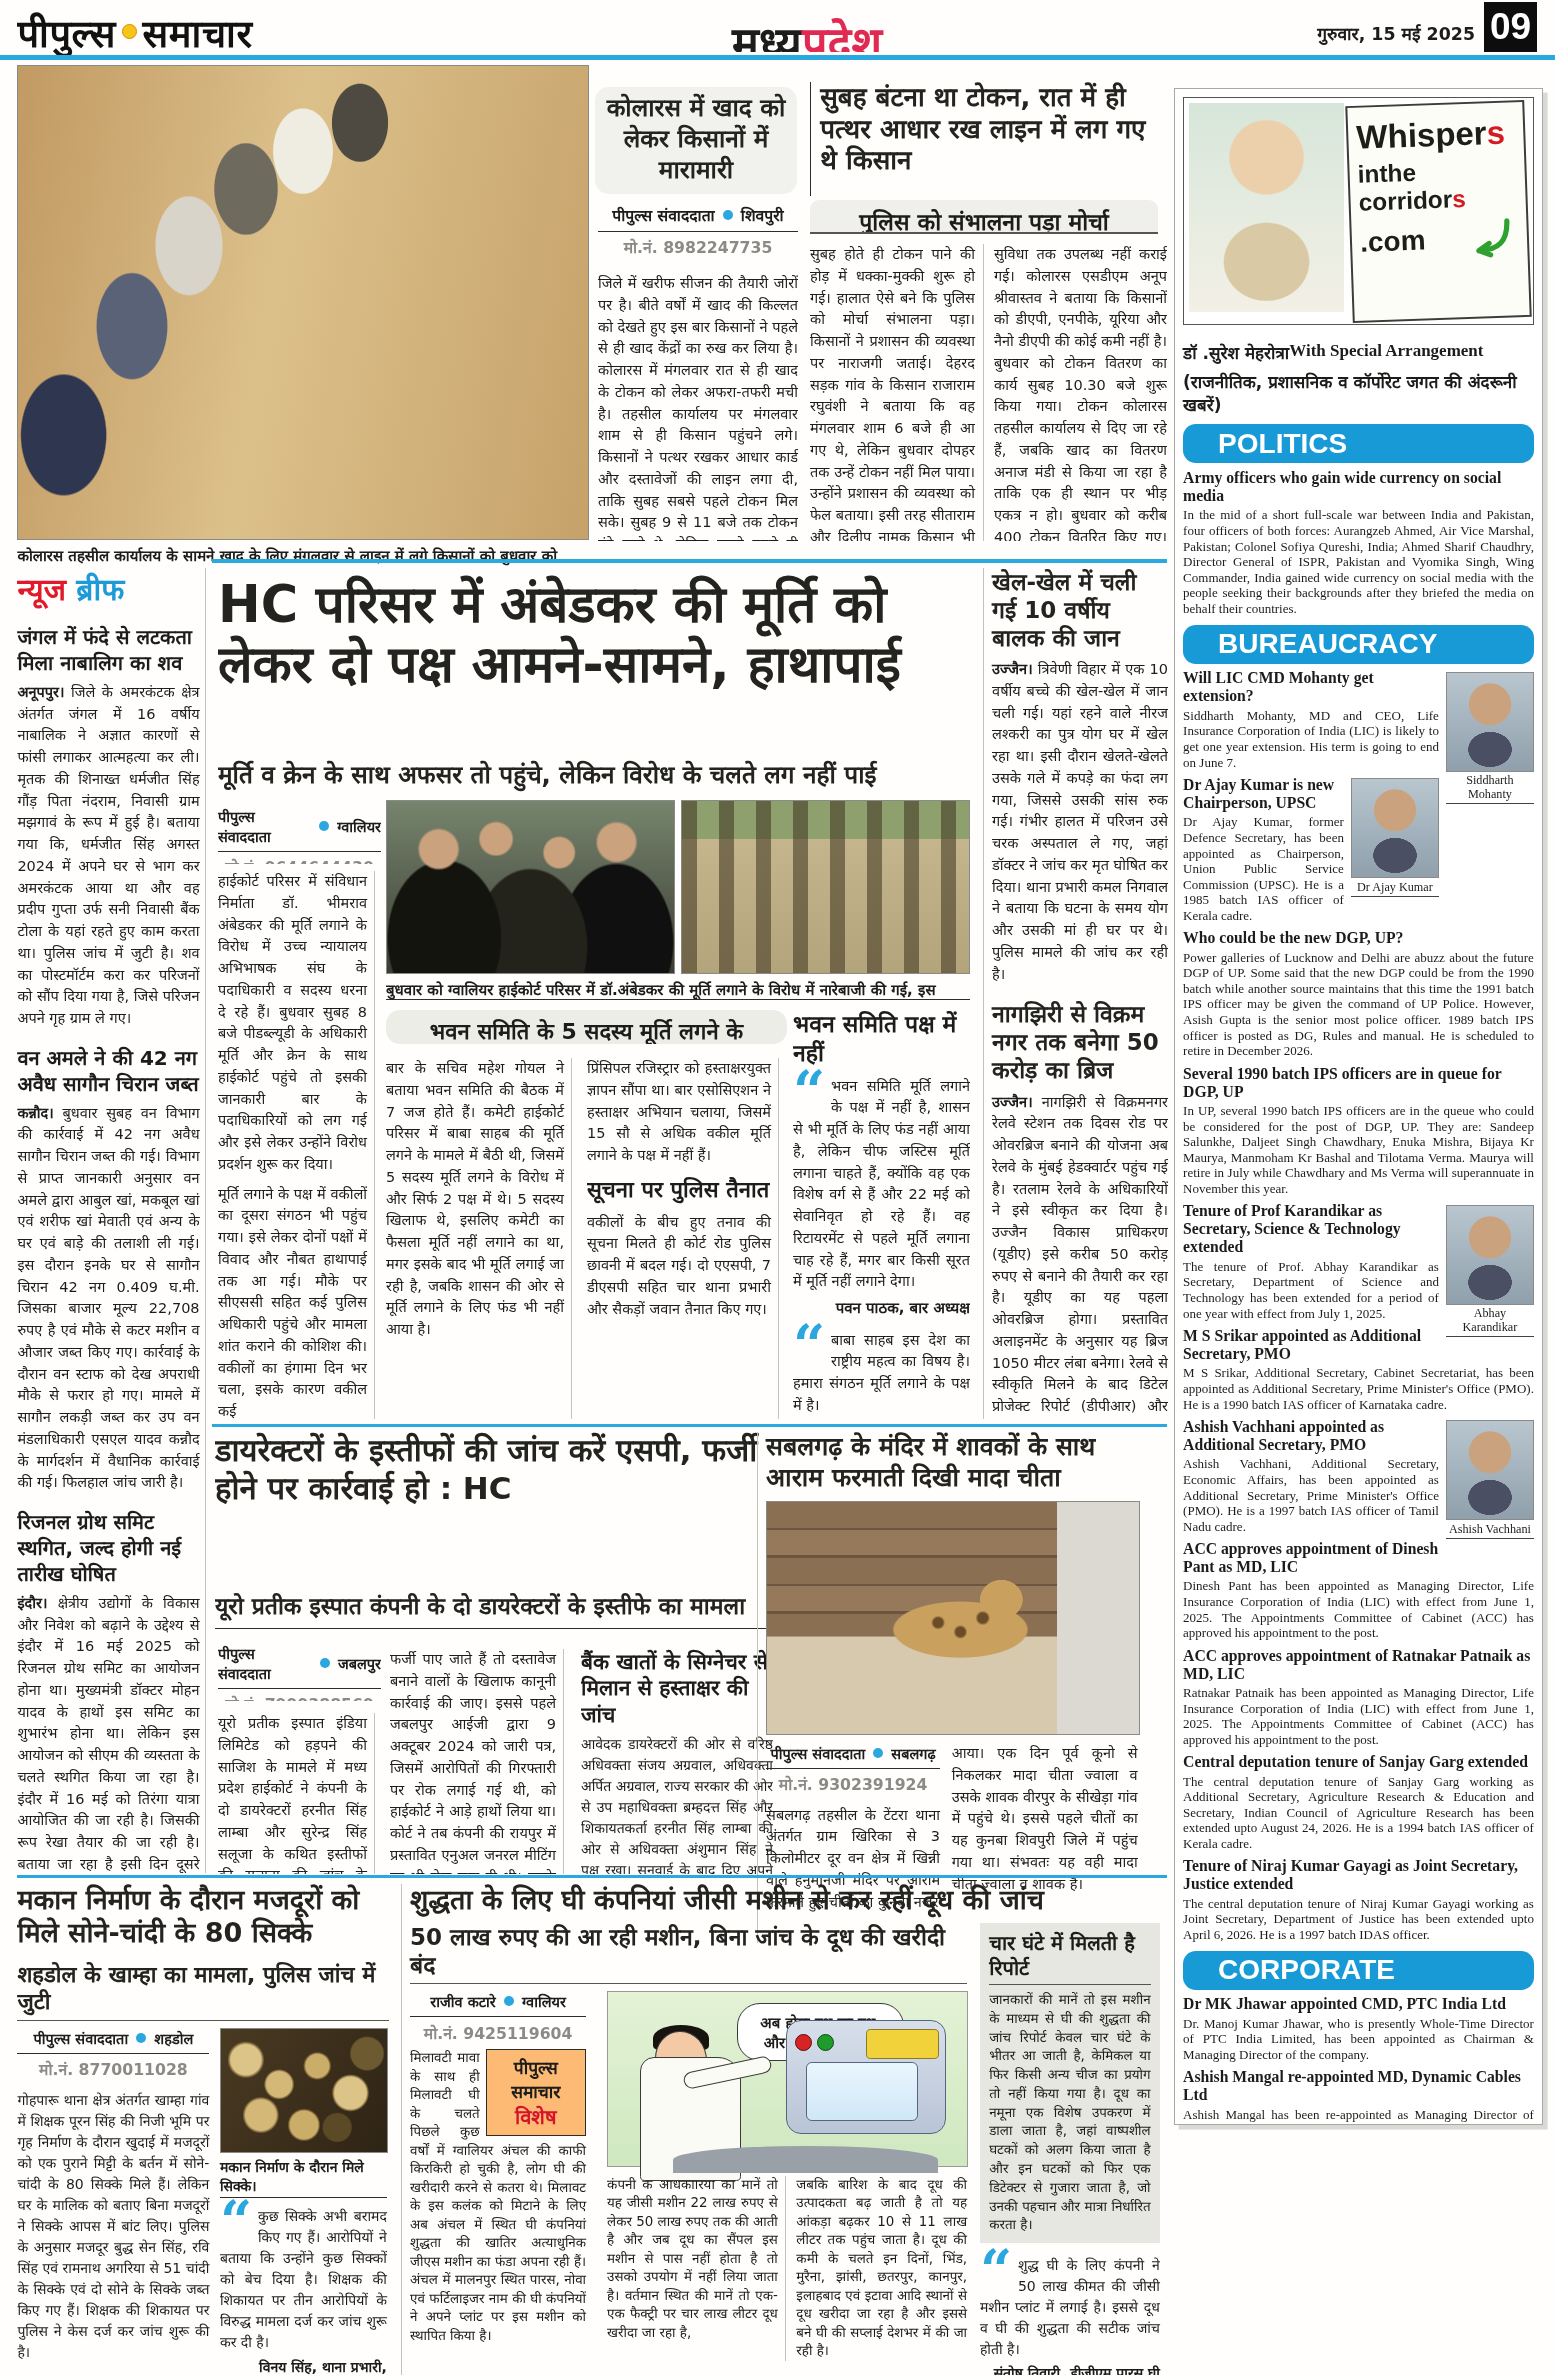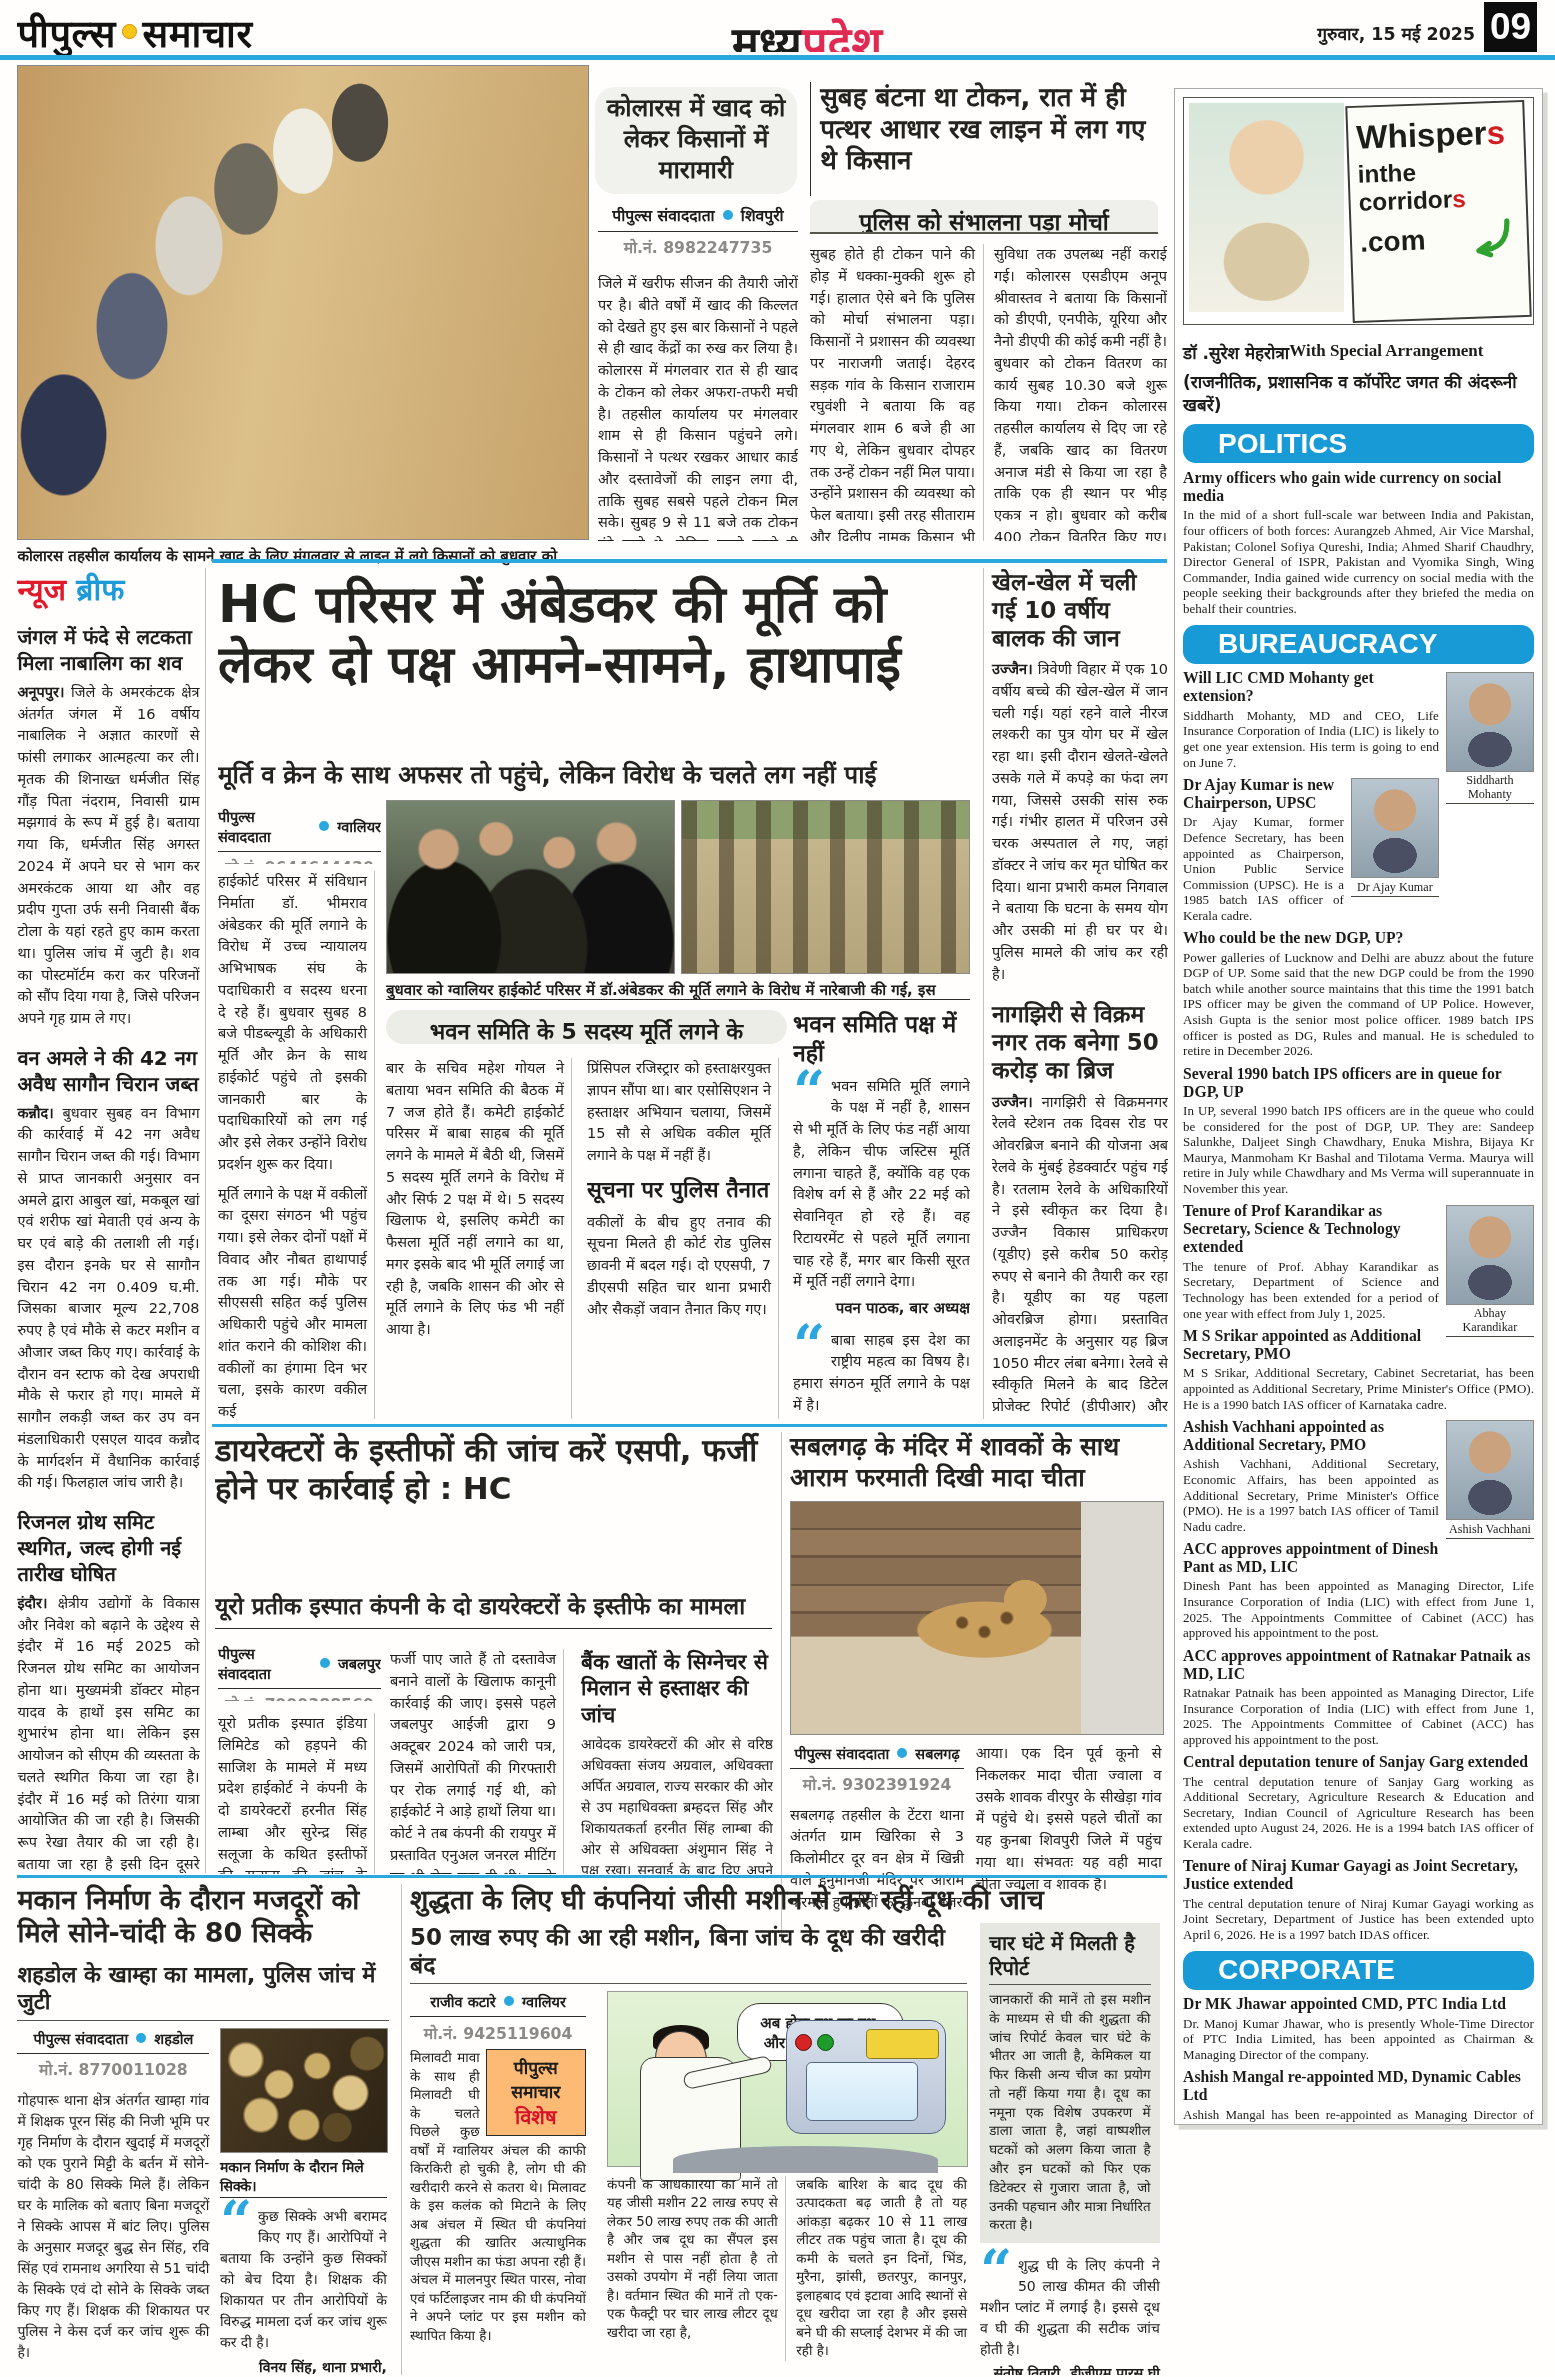--- a/index.html
+++ b/index.html
@@ -12,21 +12,21 @@
   .region{font-size:45px;font-weight:800;}
   .r-red{color:#e02a52;}
   .hdate{font-size:17.4px;font-weight:700;text-align:right;}
   .pagenum{background:#0d0d0d;color:#fff;font-size:37px;font-weight:800;width:53px;height:50px;display:flex;align-items:center;justify-content:center;font-family:"Liberation Sans",sans-serif;}
   
   .hl{font-weight:800;color:#23231f;line-height:1.22;}
   .body-hi{font-size:14.5px;line-height:1.5;text-align:justify;}
   .byline{display:flex;align-items:center;gap:8.1px;font-size:15.7px;font-weight:700;justify-content:center;border-bottom:1.7px solid #2c2c28;padding-bottom:4.6px;}
   .bdot{width:10px;height:10px;border-radius:50%;background:#2aa7df;display:inline-block;}
   .phone{font-size:15.7px;font-weight:700;color:#8a8a86;text-align:center;margin-top:4.6px;}
-  .subbox{background:#efefeb;border-radius:20px;padding:4.6px 11.6px;font-weight:800;text-align:center;}
+  .subbox{background:#efefeb;border-radius:14px;padding:4.6px 11.6px;font-weight:800;text-align:center;}
   .caption{font-size:15px;font-weight:700;border-bottom:1.2px solid #2c2c28;padding-bottom:2.3px;}
   .vr{border-right:0.6px solid #c2c2be;}
   .qmark{float:left;color:#2aa7df;font-size:56px;line-height:0.55;font-family:"DejaVu Serif",serif;margin-right:5.8px;font-weight:700;}
   .qby{font-weight:800;text-align:right;font-size:15px;margin-top:3.5px;}
   .sechead{font-size:22px;font-weight:800;line-height:1.25;}
   
   .wbox{border:1.7px solid #a8a8a4;box-shadow:4.6px 4.6px 0 #d9d9d5;background:#fff;padding:8.1px;}
   .wsec{background:#189ad6;color:#fff;font-family:"Liberation Sans",sans-serif;font-weight:800;font-size:28px;border-radius:12.8px;padding:3.5px 0 3.5px 35px;margin:8.1px 0 5.8px 0;}
   .w-title{font-family:"Liberation Serif",serif;font-weight:700;font-size:15.7px;line-height:1.15;margin:5.8px 0 2.3px 0;}
   .w-text{font-family:"Liberation Serif",serif;font-size:13px;line-height:1.2;text-align:justify;}
@@ -221,21 +221,21 @@
     </div>
     <div class="phone">मो.नं. 7999388569</div>
   </div>
   <div class="z body-hi vr" style="left:218px;top:1713px;width:157px;height:161px;padding-right:7px;">यूरो प्रतीक इस्पात इंडिया लिमिटेड को हड़पने की साजिश के मामले में मध्य प्रदेश हाईकोर्ट ने कंपनी के दो डायरेक्टरों हरनीत सिंह लाम्बा और सुरेन्द्र सिंह सलूजा के कथित इस्तीफों की सत्यता की जांच के आदेश दिए हैं। चीफ जस्टिस सुरेश कुमार कैत की युगलपीठ के समक्ष याचिका दाखिल की गई थी।</div>
   <div class="z body-hi vr" style="left:390px;top:1649px;width:174px;height:225px;padding-right:7px;">फर्जी पाए जाते हैं तो दस्तावेज बनाने वालों के खिलाफ कानूनी कार्रवाई की जाए। इससे पहले जबलपुर आईजी द्वारा 9 अक्टूबर 2024 को जारी पत्र, जिसमें आरोपितों की गिरफ्तारी पर रोक लगाई गई थी, को हाईकोर्ट ने आड़े हाथों लिया था। कोर्ट ने तब कंपनी की रायपुर में प्रस्तावित एनुअल जनरल मीटिंग पर भी रोक लगा दी थी। इसके खिलाफ कंपनी के अन्य</div>
   <div class="z" style="left:581px;top:1649px;width:192px;height:225px;">
     <div class="sechead" style="font-size:21px;">बैंक खातों के सिग्नेचर से मिलान से हस्ताक्षर की जांच</div>
     <div class="body-hi" style="margin-top:5.8px;font-size:14px;">आवेदक डायरेक्टरों की ओर से वरिष्ठ अधिवक्ता संजय अग्रवाल, अधिवक्ता अर्पित अग्रवाल, राज्य सरकार की ओर से उप महाधिवक्ता ब्रम्हदत्त सिंह और शिकायतकर्ता हरनीत सिंह लाम्बा की ओर से अधिवक्ता अंशुमान सिंह ने पक्ष रखा। सुनवाई के बाद दिए अपने विस्तृत आदेश में डिवीजन बेंच ने कहा कि हस्ताक्षर की जांच बैंक खातों के सिग्नेचर से मिलान करके की जा सकती है।</div>
   </div>
 
-  <div class="z" style="left:781px;top:1432px;width:386px;height:511px;border-left:0.6px solid #c2c2be;padding-left:8.1px;">
+  <div class="z" style="left:757px;top:1432px;width:386px;height:511px;border-left:0.6px solid #c2c2be;padding-left:8.1px;">
     <div class="hl" style="font-size:25px;">सबलगढ़ के मंदिर में शावकों के साथ आराम फरमाती दिखी मादा चीता</div>
     <div class="ph cheetahph" style="width:372px;height:232px;margin-top:8.1px;"></div>
     <div style="display:flex;gap:11.6px;margin-top:8.1px;">
       <div style="width:174px;">
         <div class="byline" style="font-size:14.5px;">
           <span>पीपुल्स संवाददाता</span>
           <span class="bdot"></span>
           <span>सबलगढ़</span>
         </div>
         <div class="phone">मो.नं. 9302391924</div>

